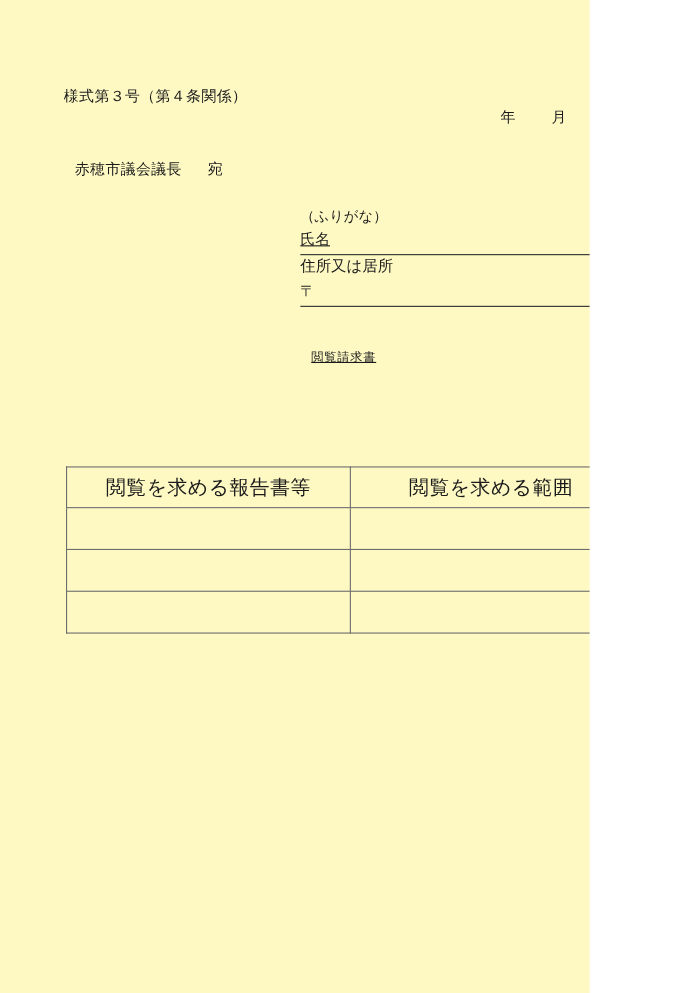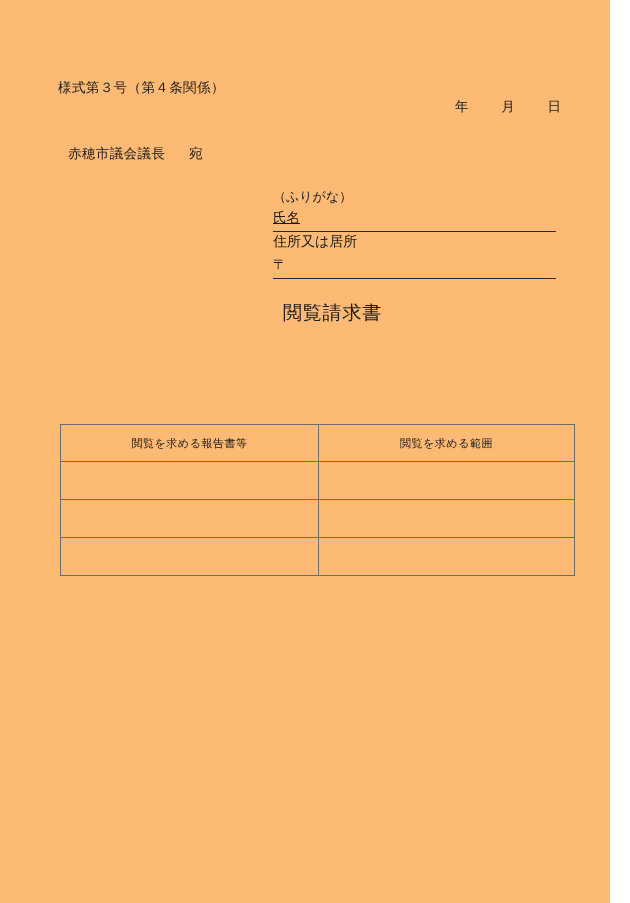--- a/index.html
+++ b/index.html
@@ -6,23 +6,23 @@
     margin: 0;
     padding: 0;
     background: #ffffff;
   }
   body {
     font-family: "Liberation Serif", "DejaVu Serif", serif;
     color: #1a1a1a;
   }
   #page {
     position: relative;
-    width: 610px;
+    width: 536px;
     height: 903px;
-    background: #fdba74;
+    background: #fef9c3;
     overflow: hidden;
     box-sizing: border-box;
   }
 
   .abs { position: absolute; }
 
   
   .form-no {
     left: 58px;
     top: 79px;
@@ -98,24 +98,25 @@
     border-bottom: 1px solid #2b2b2b;
     padding-bottom: 1px;
     display: inline-block;
   }
   .tel-gap1 { display: inline-block; width: 40px; }
   .tel-gap2 { display: inline-block; width: 34px; }
 
   
   .doc-title {
     left: 283px;
-    top: 300px;
-    font-size: 19px;
+    top: 317px;
+    font-size: 11px;
     letter-spacing: 0.8px;
     white-space: nowrap;
+    text-decoration: underline;
   }
 
   
   .body-text {
     left: 58px;
     top: 361px;
     width: 520px;
     font-size: 13.3px;
     line-height: 24px;
     text-indent: 14px;
@@ -127,21 +128,21 @@
   .req-table {
     left: 60px;
     top: 424px;
     width: 514px;
     border-collapse: collapse;
     table-layout: fixed;
   }
   .req-table td, .req-table th {
     border: 1px solid #6d6d6d;
     font-weight: normal;
-    font-size: 11px;
+    font-size: 18px;
     padding: 0;
   }
   .req-table th {
     height: 36px;
     text-align: center;
     letter-spacing: 0.5px;
   }
   .req-table td.cell {
     height: 37px;
   }

